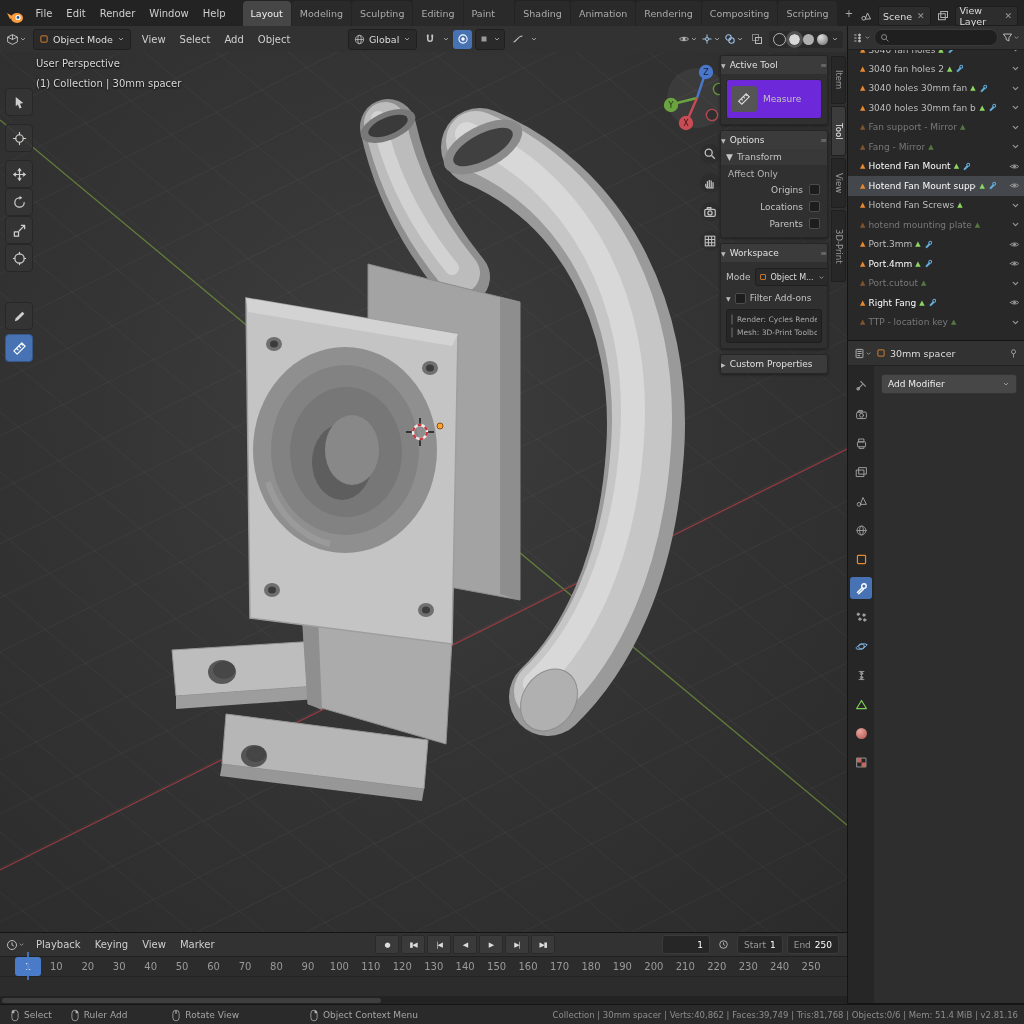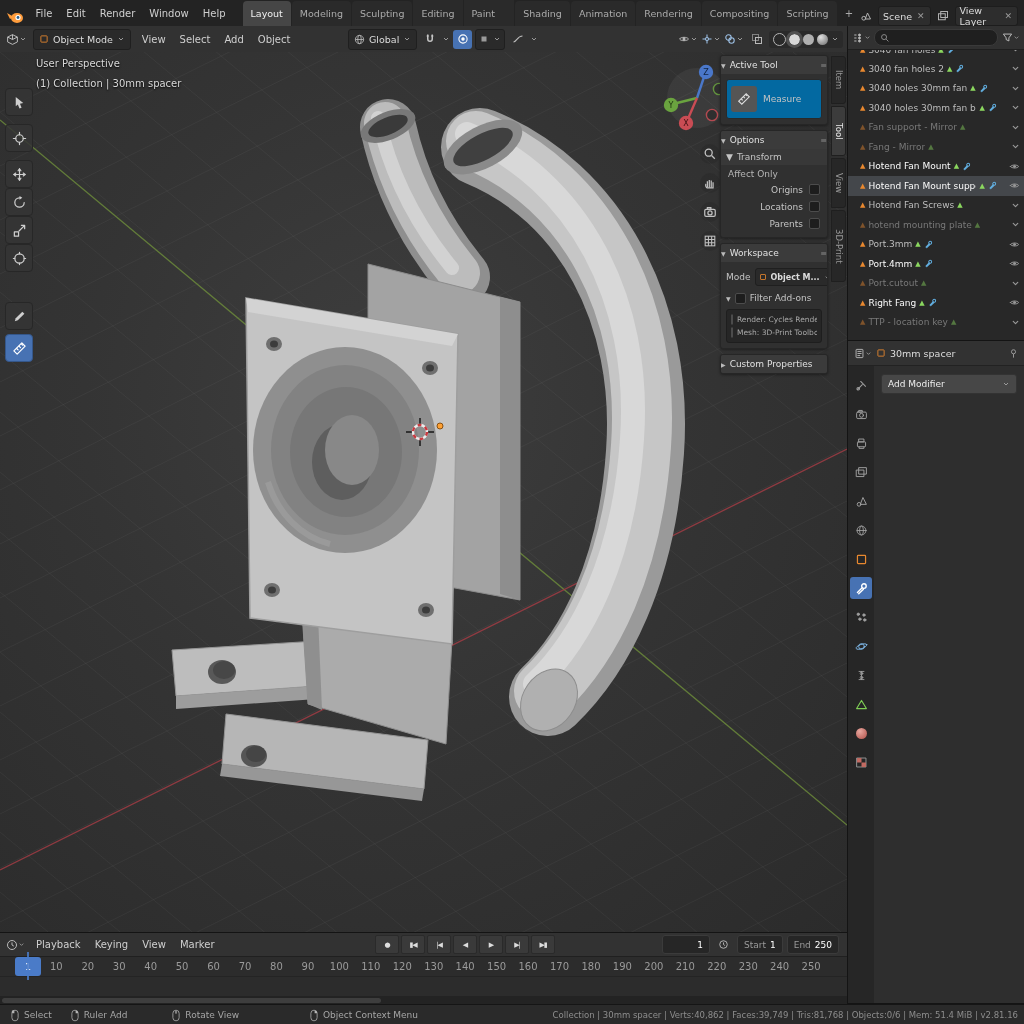--- a/index.html
+++ b/index.html
@@ -53,29 +53,29 @@
   .navbtn{width:20px;height:20px;border-radius:50%;display:flex;align-items:center;justify-content:center;
           color:#c2c2c2;background:rgba(30,30,30,.25);}
 
   
   #sidebar{position:absolute;left:720px;top:3px;width:108px;display:flex;flex-direction:column;gap:5px;}
   .panel{background:#303030;border:1px solid #262626;border-radius:3px;overflow:hidden;box-shadow:0 1px 3px rgba(0,0,0,.4);}
   .p-head{height:18px;background:#3b3b3b;display:flex;align-items:center;gap:4px;padding:0 0;font-size:9px;color:#e0e0e0;}
   .p-head .tri{font-size:6px;color:#bbb;}
   .p-head .grip{margin-left:auto;color:#8a8a8a;font-size:8px;}
   .p-body{padding:5px;font-size:9px;color:#c4c4c4;}
-  .tool-row{display:flex;align-items:center;gap:6px;background:#0369a1;border:1px solid #2a2a2a;border-radius:3px;
+  .tool-row{display:flex;align-items:center;gap:6px;background:#6d28d9;border:1px solid #2a2a2a;border-radius:3px;
             padding:4px;height:30px;}
   .tool-thumb{width:26px;height:26px;background:#555;border-radius:3px;display:flex;align-items:center;justify-content:center;color:#ddd;}
   .subhead{height:16px;background:#383838;display:flex;align-items:center;gap:4px;padding:0 5px;margin:-5px -5px 4px -5px;font-size:9px;}
   .optlabel{color:#b5b5b5;margin:3px 0 2px 2px;}
   .toggle-row{display:flex;align-items:center;justify-content:flex-end;gap:6px;height:17px;padding-right:2px;color:#c4c4c4;}
   .cb{width:9px;height:9px;background:#1d1d1d;border:1px solid #4c4c4c;border-radius:2px;}
   .mode-row{display:flex;align-items:center;gap:4px;height:20px;}
-  .mode-row .drop{height:16px;font-size:8px;padding:0 3px;flex:1;font-weight:bold;}
+  .mode-row .drop{height:16px;font-size:8px;padding:0 3px;flex:1;}
   .filter-row{display:flex;align-items:center;gap:4px;height:16px;margin-top:3px;}
   .addon-box{background:#262626;border:1px solid #1e1e1e;border-radius:3px;padding:3px 4px;margin-top:3px;}
   .addon-row{display:flex;align-items:center;gap:4px;height:13px;font-size:7.5px;color:#a8a8a8;white-space:nowrap;overflow:hidden;}
   #sidebar-tabs{position:absolute;left:831px;top:4px;width:15px;display:flex;flex-direction:column;gap:2px;}
   .side-tab{writing-mode:vertical-rl;font-size:8.5px;color:#9a9a9a;background:#272727;border:1px solid #1f1f1f;
             border-radius:0 3px 3px 0;display:flex;align-items:center;justify-content:center;padding:6px 1px;}
   .side-tab.active{background:#3c3c3c;color:#e8e8e8;}
 
   
   #outliner{position:absolute;left:848px;top:26px;width:176px;height:314px;background:#282828;overflow:hidden;}

